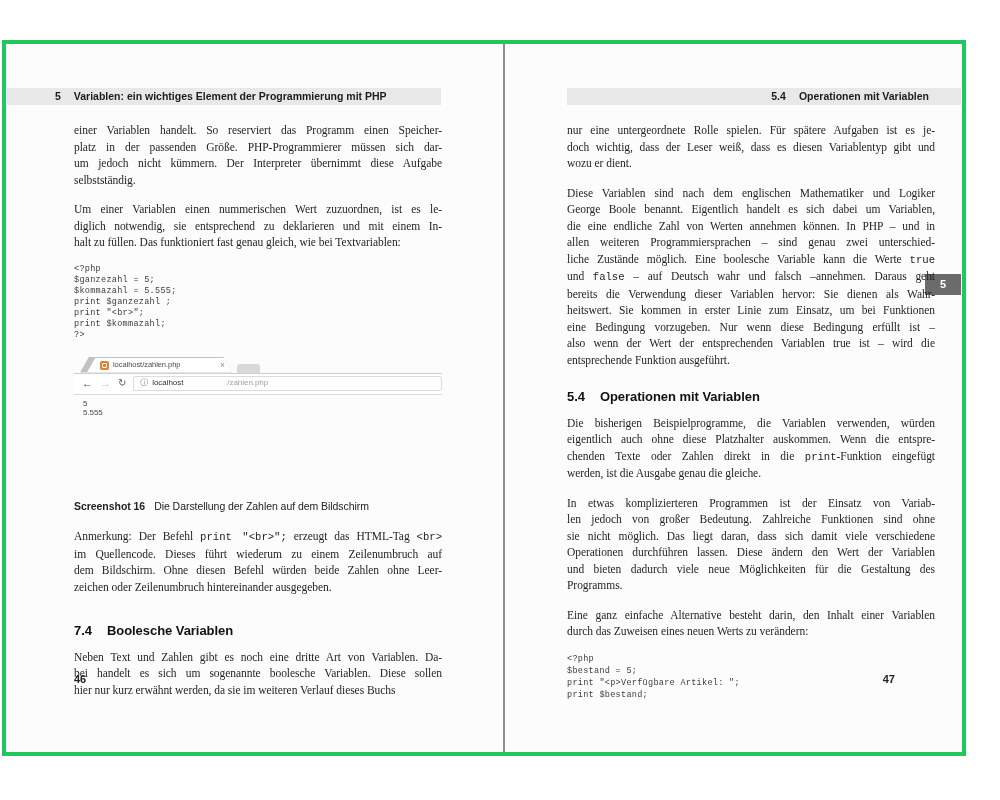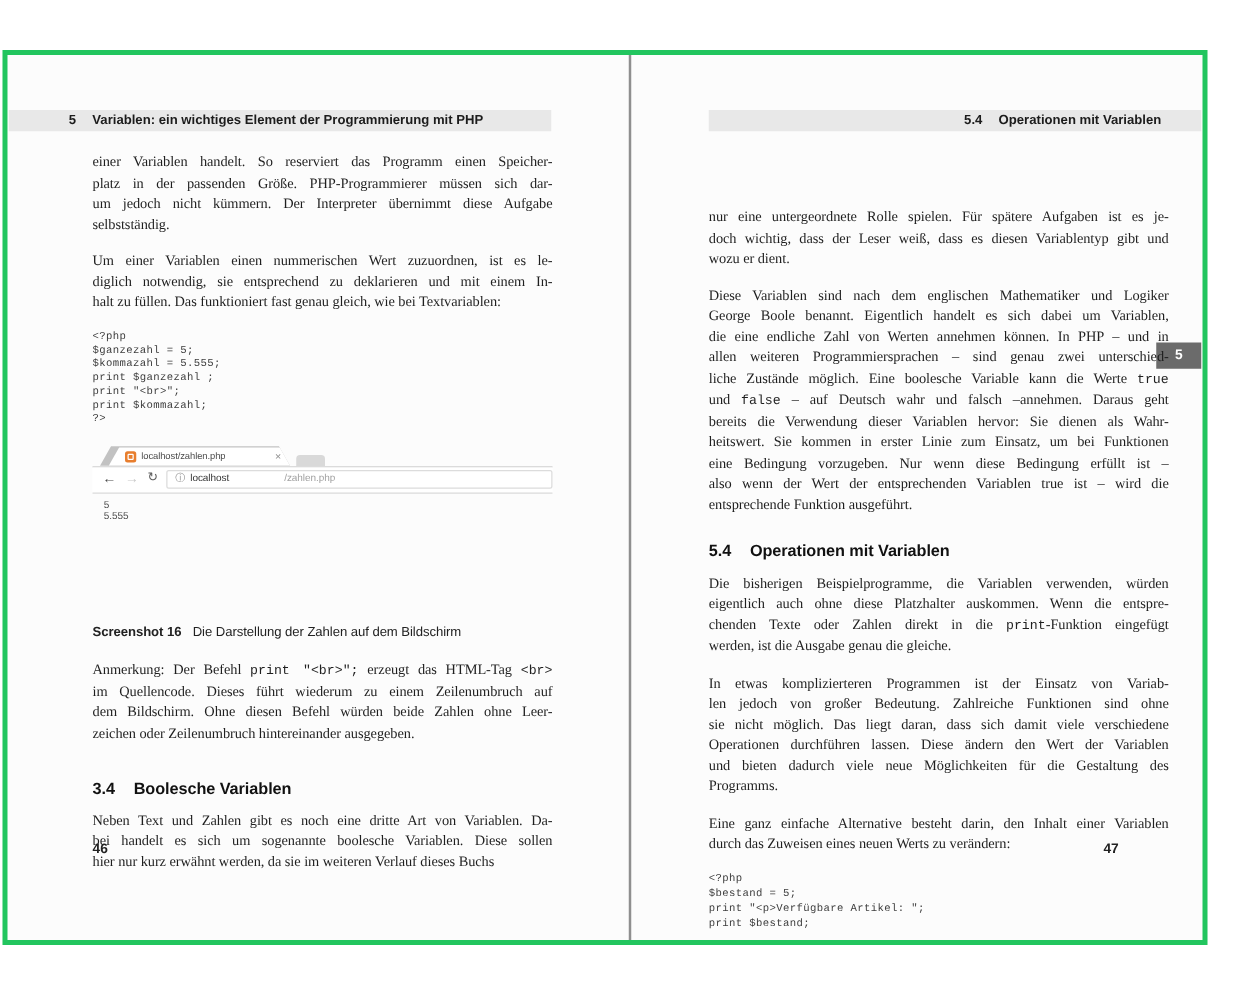--- a/index.html
+++ b/index.html
@@ -22,21 +22,21 @@
 
   
   .chapter-tab { position:absolute; right:1px; top:230px; width:36px; height:21px;
                  background:#6b6b6b; color:#ffffff; font-family:"Liberation Sans", sans-serif;
                  font-weight:bold; font-size:11px; line-height:21px; text-align:center; }
 
   
   .col { position:absolute; top:78px; width:368px; font-size:11.5px; line-height:16.5px;
          color:#1f1f1f; letter-spacing:-0.05px; }
   .col-left  { left:68px; }
-  .col-right { left:561px;margin-top:44px; }
+  .col-right { left:561px; }
 
   .para { margin-bottom:13px; }
   .para .ln { text-align:justify; text-align-last:justify; }
   .para .ln.last { text-align-last:left; }
 
   .ic { font-family:"Liberation Mono","DejaVu Sans Mono", monospace;
         font-size:0.92em; letter-spacing:0; }
 
   .codeblock { font-family:"Liberation Mono","DejaVu Sans Mono", monospace;
                font-size:8.5px; line-height:11px; color:#3d3d3d; letter-spacing:0.3px;
@@ -162,21 +162,21 @@
     </div>
 
     <div class="para">
         <div class="ln">Anmerkung: Der Befehl <code class="ic">print "&lt;br&gt;";</code> erzeugt das HTML-Tag <code class="ic">&lt;br&gt;</code></div>
         <div class="ln">im Quellencode. Dieses führt wiederum zu einem Zeilenumbruch auf</div>
         <div class="ln">dem Bildschirm. Ohne diesen Befehl würden beide Zahlen ohne Leer-</div>
         <div class="ln last">zeichen oder Zeilenumbruch hintereinander ausgegeben.</div>
       </div>
 
     <div class="h2">
-      <span class="h2-num">3.4</span><span>Boolesche Variablen</span>
+      <span class="h2-num">7.4</span><span>Boolesche Variablen</span>
     </div>
     <div class="para">
         <div class="ln">Neben Text und Zahlen gibt es noch eine dritte Art von Variablen. Da-</div>
         <div class="ln">bei handelt es sich um sogenannte boolesche Variablen. Diese sollen</div>
         <div class="ln last">hier nur kurz erwähnt werden, da sie im weiteren Verlauf dieses Buchs</div>
       </div>
   </div>
 
   <div class="col col-right">
     <div class="para">

